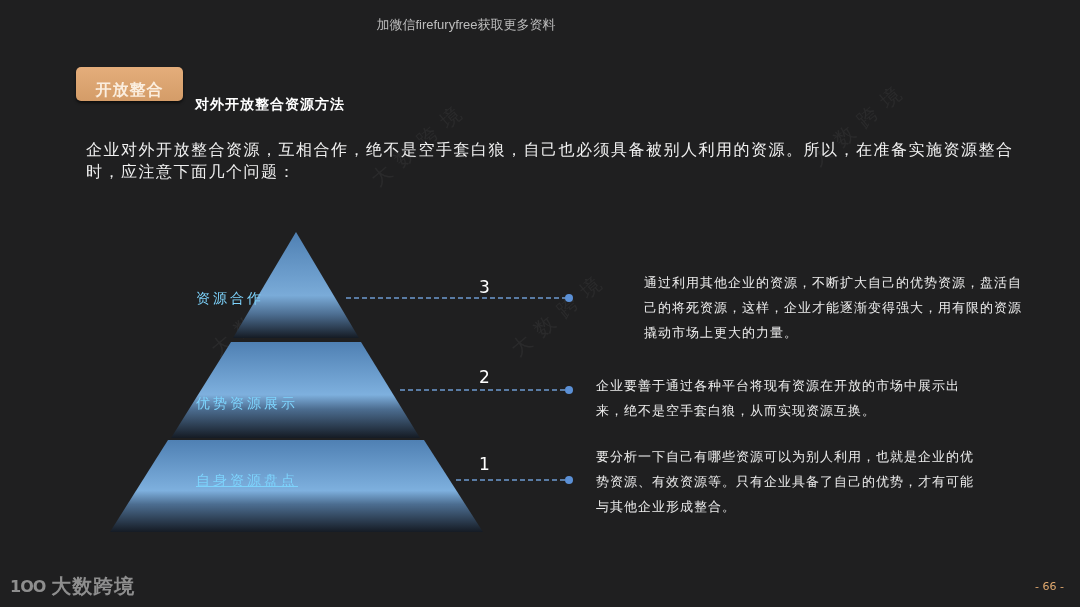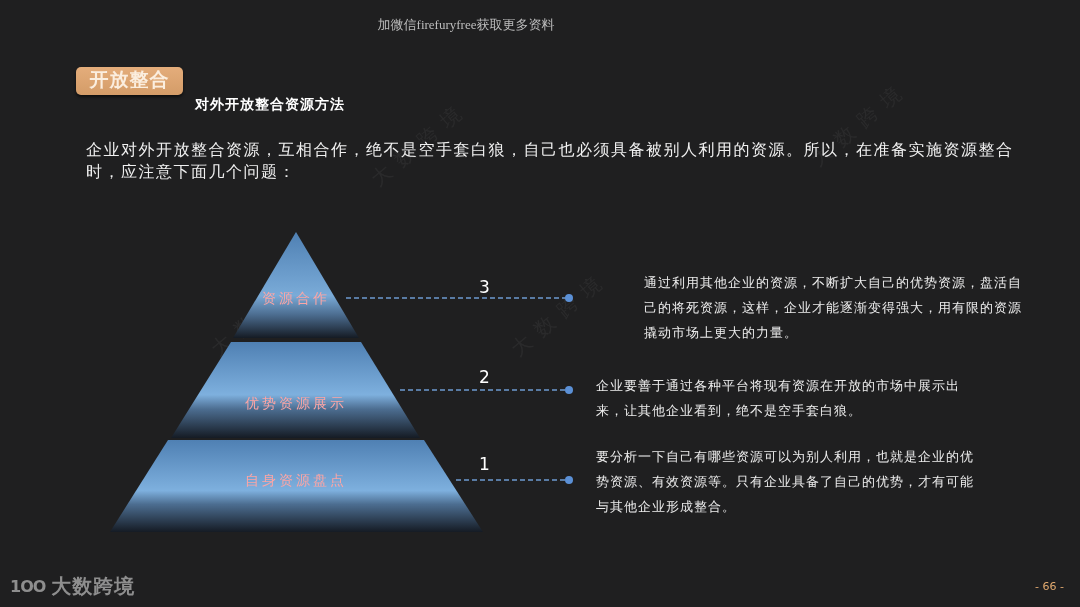--- a/index.html
+++ b/index.html
@@ -6,43 +6,43 @@
   body {
     width:1080px; height:607px; overflow:hidden;
     background:#1f1f20;
     position:relative;
     font-family:"DejaVu Serif","Liberation Serif",serif;
     color:#e8e8e8;
   }
   .watermark-top {
     position:absolute; top:16px; left:0; width:932px;
     text-align:center; font-size:13px; color:#bdbdbd;
-    font-family:Liberation Serif, serif;
+    font-family:Liberation Sans, sans-serif;
   }
   .tag {
-    position:absolute; left:76px; top:67px; width:107px; height:28px;
+    position:absolute; left:76px; top:67px; width:107px; height:34px;
     background:linear-gradient(#e4ad7b,#d49c68);
     border-radius:5px;
     box-shadow:0 2px 3px rgba(0,0,0,0.6);
-    color:#fbeedf; font-size:19px; font-weight:bold;
-    display:flex; align-items:flex-start; justify-content:center;
+    color:#fbeedf; font-size:16px; font-weight:bold;
+    display:flex; align-items:flex-end; justify-content:center;
     letter-spacing:1px;
   }
   .section-title {
     position:absolute; left:195px; top:96px;
     font-size:14px; font-weight:bold; color:#ffffff; letter-spacing:1px;
   }
   .intro {
     position:absolute; left:86px; top:139px; width:945px;
     font-size:16px; line-height:22px; color:#f0f0f0; letter-spacing:1.5px;
   }
   .pyramid { position:absolute; left:0; top:0; width:1080px; height:607px; }
   .layer-label {
-    position:absolute; color:#fca5a5; font-size:14px; letter-spacing:3px;
-    text-align:center; width:200px;
+    position:absolute; color:#7dd3fc; font-size:14px; letter-spacing:3px;
+    width:200px;
   }
   .num {
     position:absolute; font-family:"DejaVu Sans","Liberation Sans",sans-serif;
     font-size:17px; color:#ffffff;
   }
   .desc {
     position:absolute; left:596px; width:385px;
     font-size:13px; line-height:25px; color:#ececec; letter-spacing:1px;
   }
   .logo {
@@ -100,27 +100,27 @@
   <line x1="346" y1="298" x2="568" y2="298" stroke="#6e9bd0" stroke-width="1.5" stroke-dasharray="5,3"></line>
   <circle cx="569" cy="298" r="4" fill="#5b90d6"></circle>
   <line x1="400" y1="390" x2="568" y2="390" stroke="#6e9bd0" stroke-width="1.5" stroke-dasharray="5,3"></line>
   <circle cx="569" cy="390" r="4" fill="#5b90d6"></circle>
   <line x1="456" y1="480" x2="568" y2="480" stroke="#6e9bd0" stroke-width="1.5" stroke-dasharray="5,3"></line>
   <circle cx="569" cy="480" r="4" fill="#5b90d6"></circle>
 </svg>
 
 <div class="layer-label" style="left:196px;top:290px;">资源合作</div>
 <div class="layer-label" style="left:196px;top:383px;margin-top:12px;">优势资源展示</div>
-<div class="layer-label" style="left:196px;top:472px;">自身资源盘点</div>
+<div class="layer-label" style="left:196px;top:472px;text-decoration:underline;">自身资源盘点</div>
 
 <div class="num" style="left:479px;top:277px;">3</div>
 <div class="num" style="left:479px;top:367px;">2</div>
 <div class="num" style="left:479px;top:454px;">1</div>
 
 <div class="desc" style="top:270px;margin-left:48px;">通过利用其他企业的资源，不断扩大自己的优势资源，盘活自己的将死资源，这样，企业才能逐渐变得强大，用有限的资源撬动市场上更大的力量。</div>
-<div class="desc" style="top:373px;">企业要善于通过各种平台将现有资源在开放的市场中展示出来，让其他企业看到，绝不是空手套白狼。</div>
+<div class="desc" style="top:373px;">企业要善于通过各种平台将现有资源在开放的市场中展示出来，绝不是空手套白狼，从而实现资源互换。</div>
 <div class="desc" style="top:444px;">要分析一下自己有哪些资源可以为别人利用，也就是企业的优势资源、有效资源等。只有企业具备了自己的优势，才有可能与其他企业形成整合。</div>
 
 <div class="logo">
   <span class="logo-mark">1OO</span>
   <span class="logo-text">大数跨境</span>
 </div>
 <div class="page-num">- 66 -</div>
 
 </body></html>

